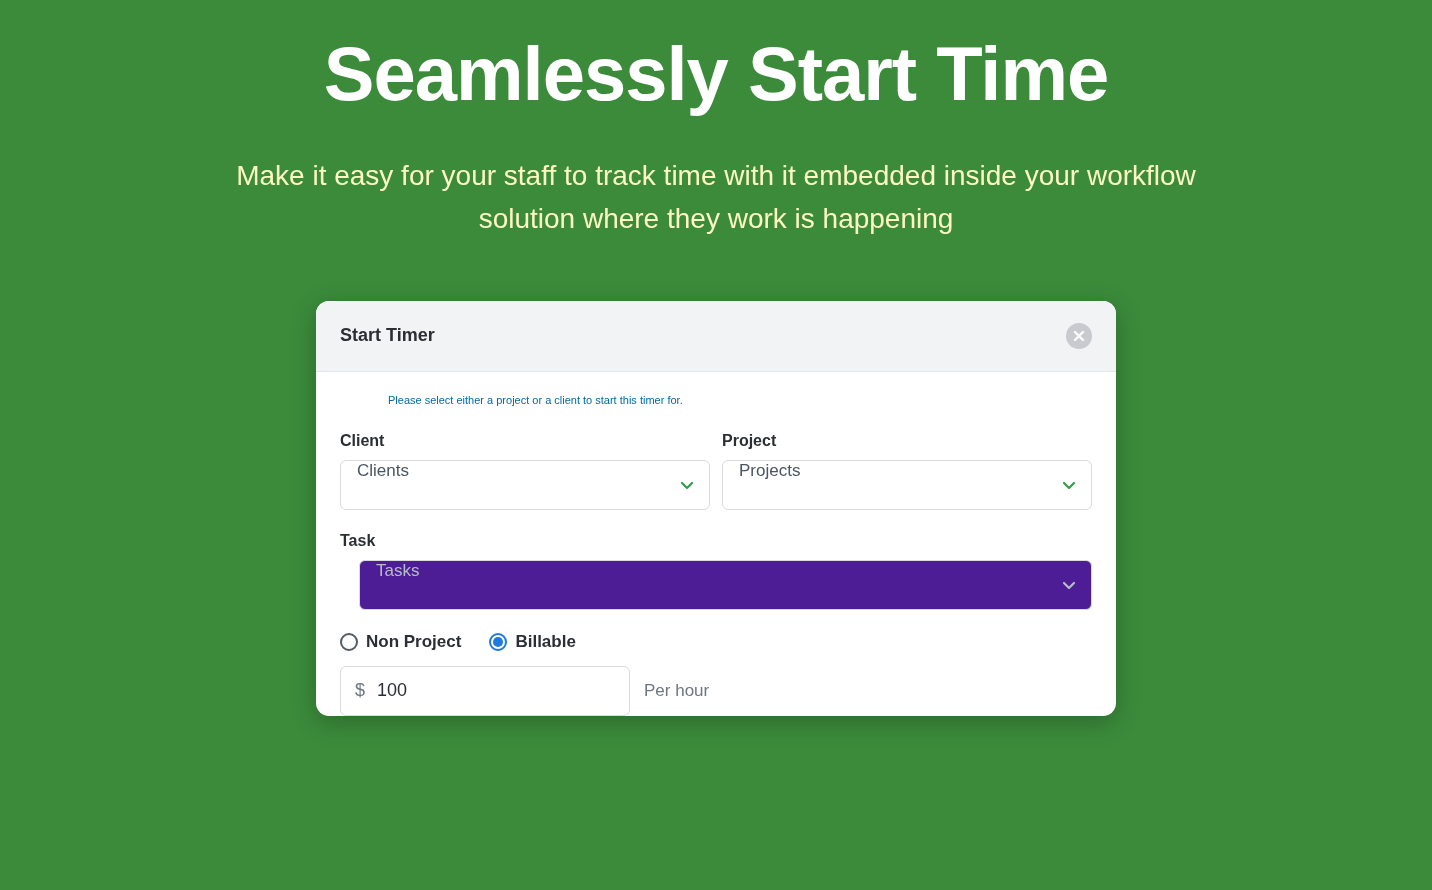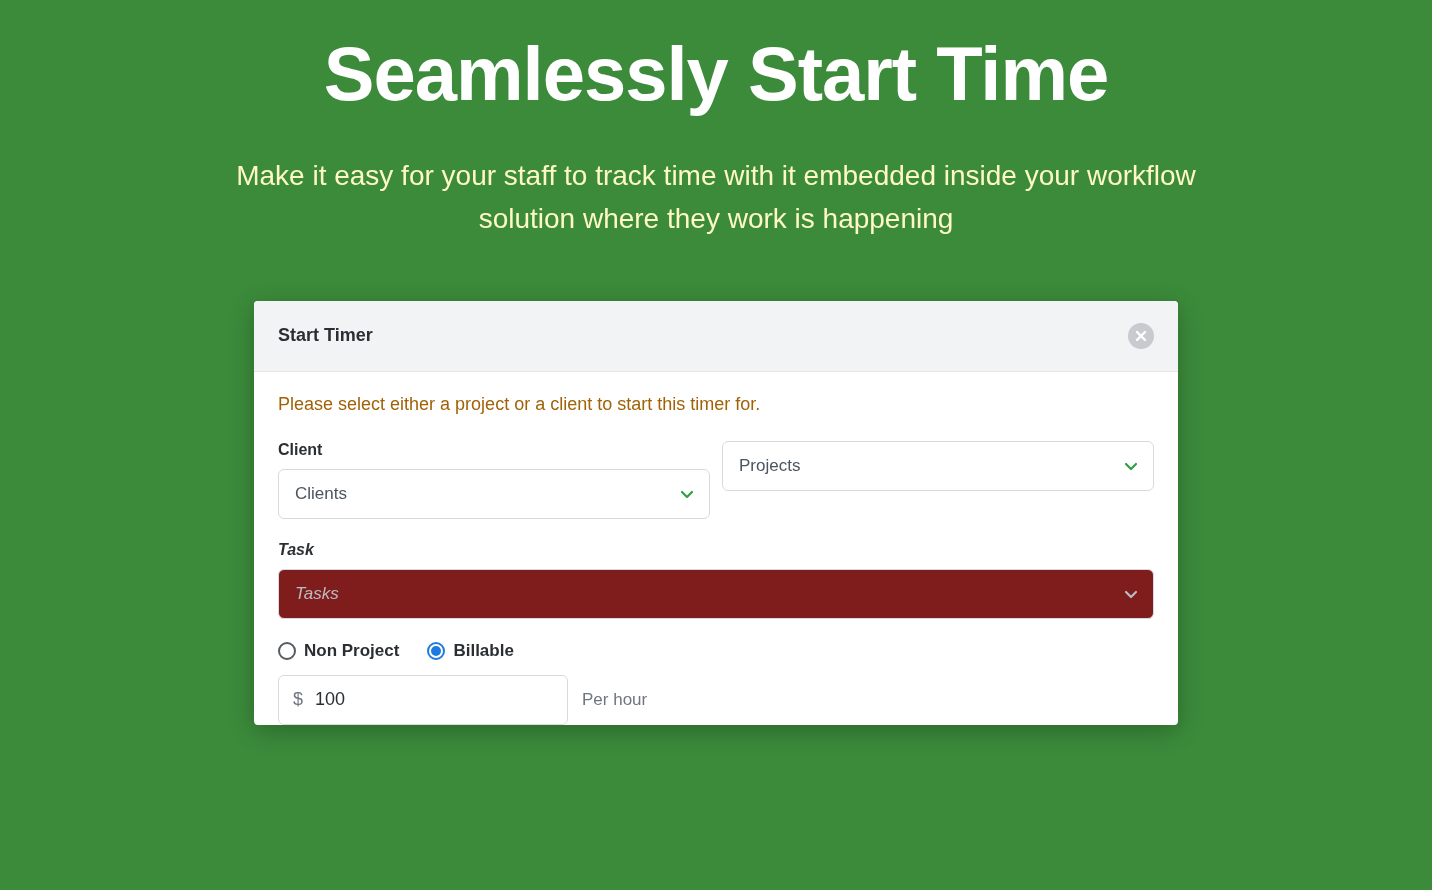--- a/index.html
+++ b/index.html
@@ -26,24 +26,24 @@
     }
     .hero p {
       font-size: 28px;
       font-weight: 400;
       line-height: 1.55;
       max-width: 1050px;
       margin: 37px auto 0 auto;
       color: #fef9c3;
     }
     .panel-wrap {
-      width: 924px;
+      width: 800px;
       margin: 60px auto 0 auto;
       background: #ffffff;
-      border-radius: 4px;
+      border-radius: 13px;
       box-shadow: 0 6px 24px rgba(0,0,0,0.25);
       overflow: hidden;
     }
     .panel-header {
       background: #f2f3f4;
       border-bottom: 1px solid #e3e5e8;
       padding: 22px 24px;
       display: flex;
       align-items: center;
       justify-content: space-between;
@@ -61,56 +61,58 @@
       display: flex;
       align-items: center;
       justify-content: center;
       cursor: pointer;
     }
     .close-btn svg { display:block; }
     .panel-body {
       padding: 22px 24px 0 24px;
     }
     .instruction {
-      color: #a16207;
-      font-size: 18px;
+      color: #0369a1;
+      font-size: 11px;
       margin-bottom: 26px;
+      margin-left: 48px;
     }
     .row {
       display: flex;
       gap: 12px;
       margin-bottom: 22px;
     }
     .field {
       flex: 1;
       display: flex;
       flex-direction: column;
     }
-    .field-full { width: 100%; font-style: italic; }
+    .field-full { width: 100%; }
     .label {
       font-size: 16px;
       font-weight: 700;
       color: #2b2f33;
       margin-bottom: 10px;
     }
     .select {
       position: relative;
       height: 50px;
       border: 1px solid #d7dbe0;
       border-radius: 6px;
       display: flex;
-      align-items: center;
+      align-items: flex-start;
       padding: 0 16px;
       cursor: pointer;
       background: #ffffff;
     }
     .select.disabled {
-      background: #7f1d1d;
+      background: #4c1d95;
       color: #b7bdc4;
       cursor: default;
+      margin-left: 19px;
     }
     .select.disabled .select-value { color: #b7bdc4; }
     .select.disabled .chev path { stroke: #b7bdc4; }
     .select-value {
       color: #4b5560;
       font-size: 17px;
     }
     .chev {
       position: absolute;
       right: 14px;
@@ -210,20 +212,21 @@
         <div class="label">Client</div>
         <div class="select">
           <span class="select-value">Clients</span>
           <svg class="chev" width="16" height="16" viewBox="0 0 16 16">
             <path d="M3 6 L8 11 L13 6" fill="none" stroke="#2e9e4a" stroke-width="2.2" stroke-linecap="round" stroke-linejoin="round"></path>
           </svg>
         </div>
       </div>
 
       <div class="field">
+        <div class="label">Project</div>
         <div class="select">
           <span class="select-value">Projects</span>
           <svg class="chev" width="16" height="16" viewBox="0 0 16 16">
             <path d="M3 6 L8 11 L13 6" fill="none" stroke="#2e9e4a" stroke-width="2.2" stroke-linecap="round" stroke-linejoin="round"></path>
           </svg>
         </div>
       </div>
     </div>
 
     <div class="row">

